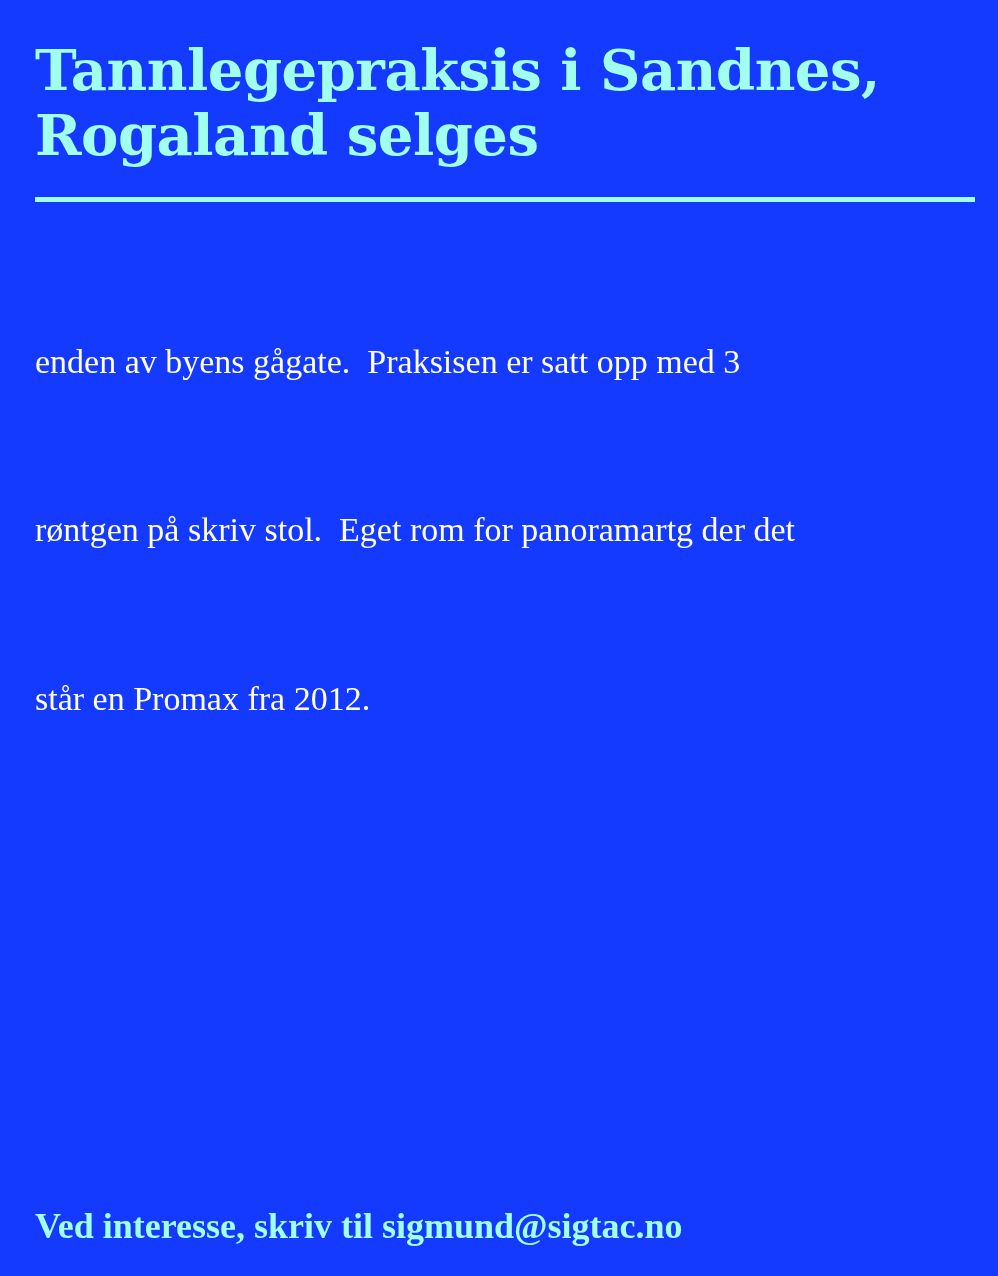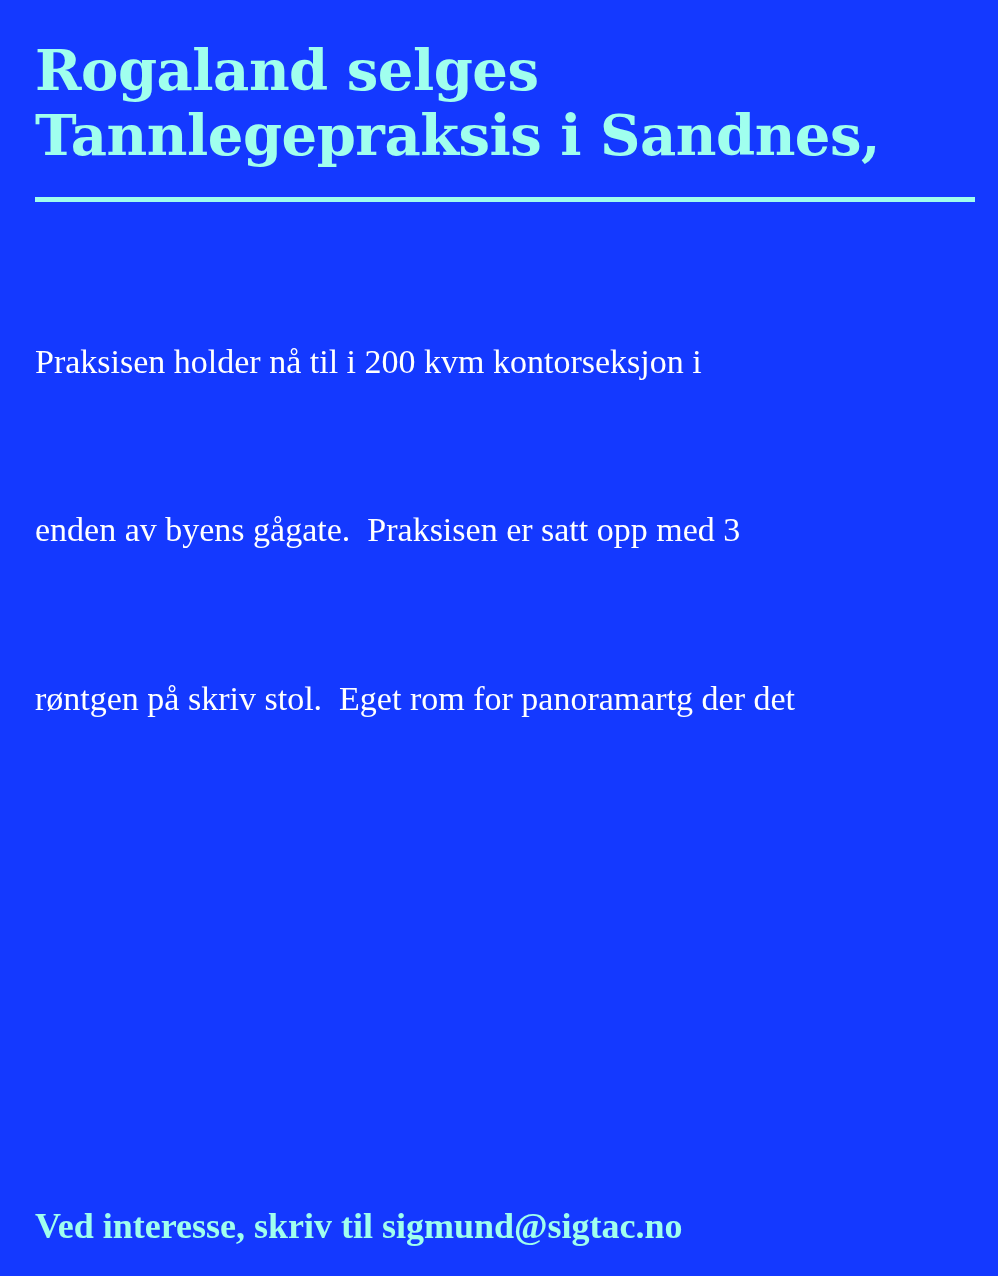--- a/index.html
+++ b/index.html
@@ -70,30 +70,30 @@
     .contact .email {
       color: #A0FFEE;
       text-decoration: none;
     }
   </style>
 </head>
 <body>
 
 <div class="page">
   <h1 class="title">
+    <span class="line" style="height:65px">Tannlegepraksis i Sandnes,</span>
     <span class="line" style="height:65px">Rogaland selges</span>
-    <span class="line" style="height:65px">Tannlegepraksis i Sandnes,</span>
   </h1>
 
   <div class="rule"></div>
 
   <div class="body-text">
-    <span class="line">Praksisen holder nå til i 200 kvm kontorseksjon i</span>
     <span class="line">enden av byens gågate.  Praksisen er satt opp med 3</span>
     <span class="line">røntgen på skriv stol.  Eget rom for panoramartg der det</span>
+    <span class="line">står en Promax fra 2012.</span>
     
     
     
     
     
     
     
     
     
     

